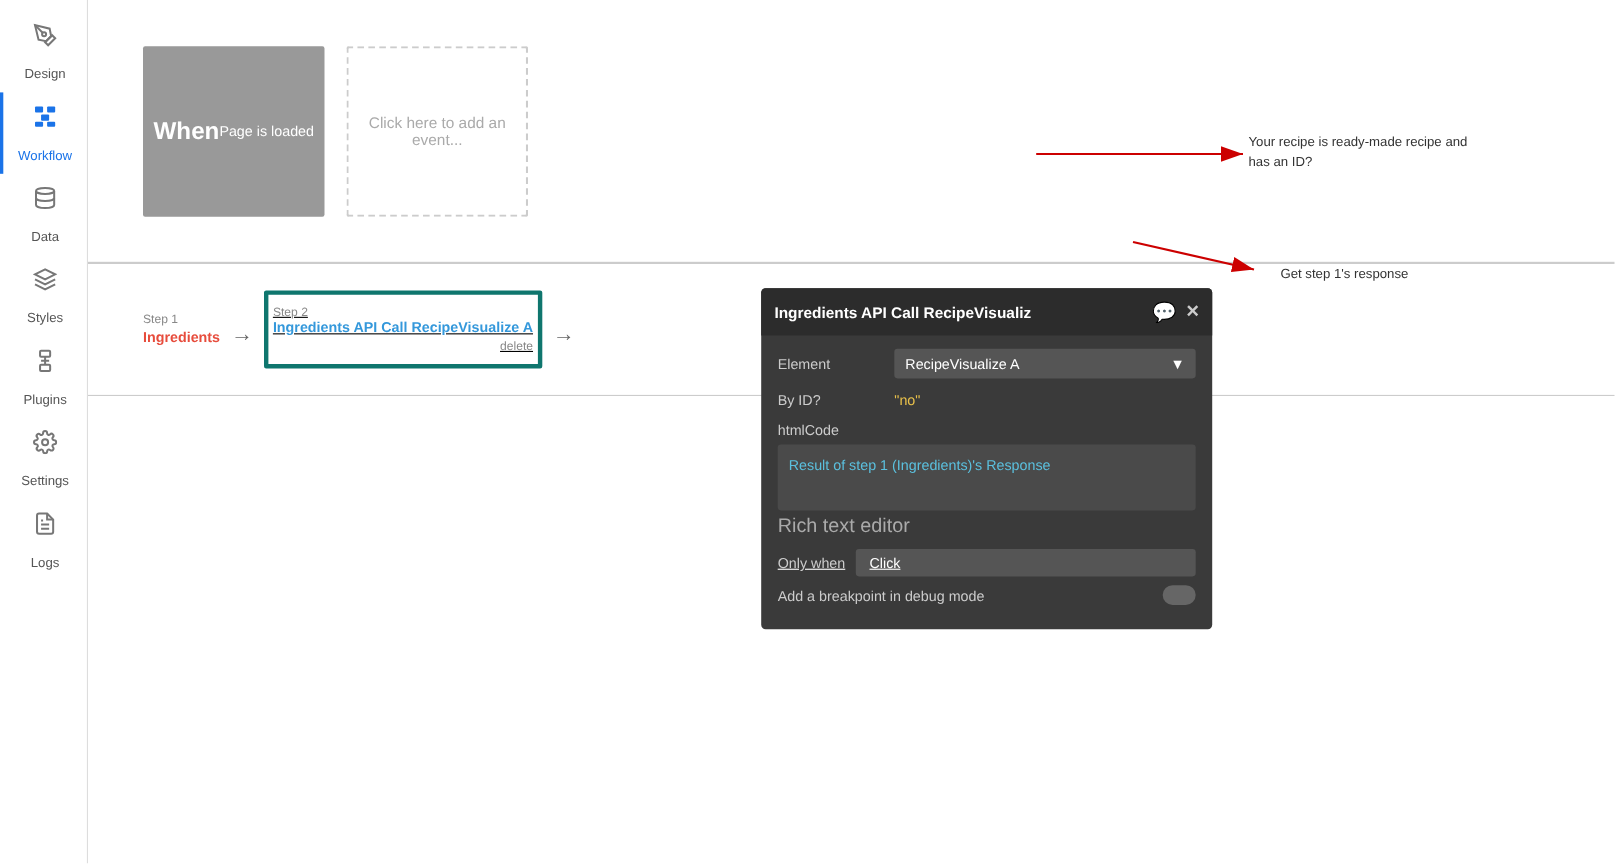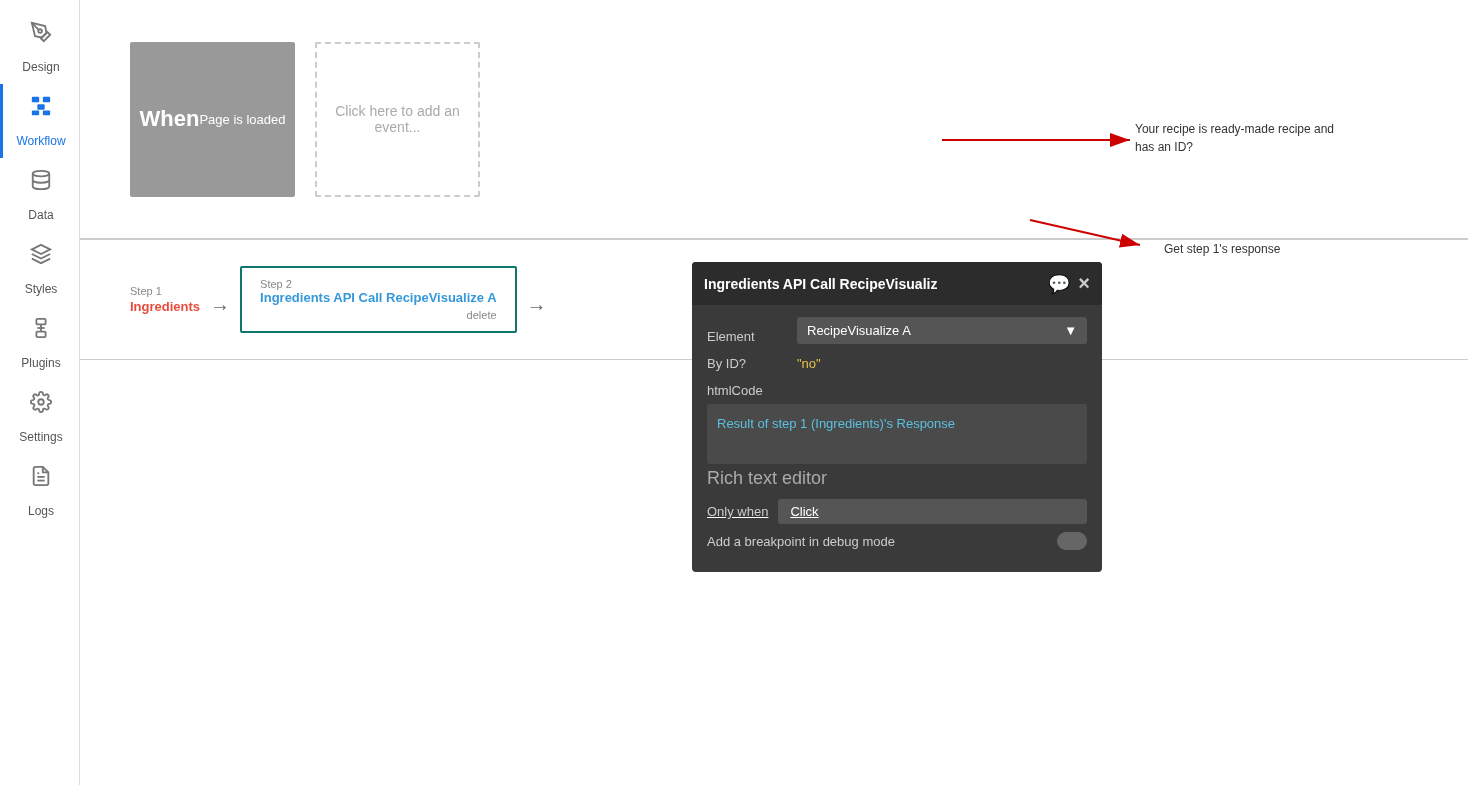--- a/index.html
+++ b/index.html
@@ -112,24 +112,25 @@
       color: #888;
     }
     .step-name {
       font-size: 13px;
       font-weight: bold;
     }
     .step-name.step1-color { color: #e74c3c; }
     .step-name.step2-color { color: #3498db; }
 
     .step-card {
-      border: 2px solid #0f766e;
-      padding: 10px 18px;
+      border: 4px solid #0f766e;
+      padding: 10px 4px;
       min-width: 160px;
       border-radius: 2px;
+      text-decoration: underline;
     }
     .step-delete {
       font-size: 11px;
       color: #888;
       text-align: right;
       margin-top: 4px;
     }
 
     .arrow-icon {
       font-size: 20px;
@@ -173,23 +174,23 @@
       color: #ccc;
       font-size: 16px;
     }
 
     .modal-body {
       padding: 12px 15px;
     }
 
     .field-row {
       display: flex;
-      align-items: flex-end;
+      align-items: center;
       margin-bottom: 12px;
-      gap: 10px;
+      gap: 26px;
     }
     .field-label {
       color: #ccc;
       font-size: 13px;
       min-width: 80px;
     }
     .field-value {
       flex: 1;
     }
 

